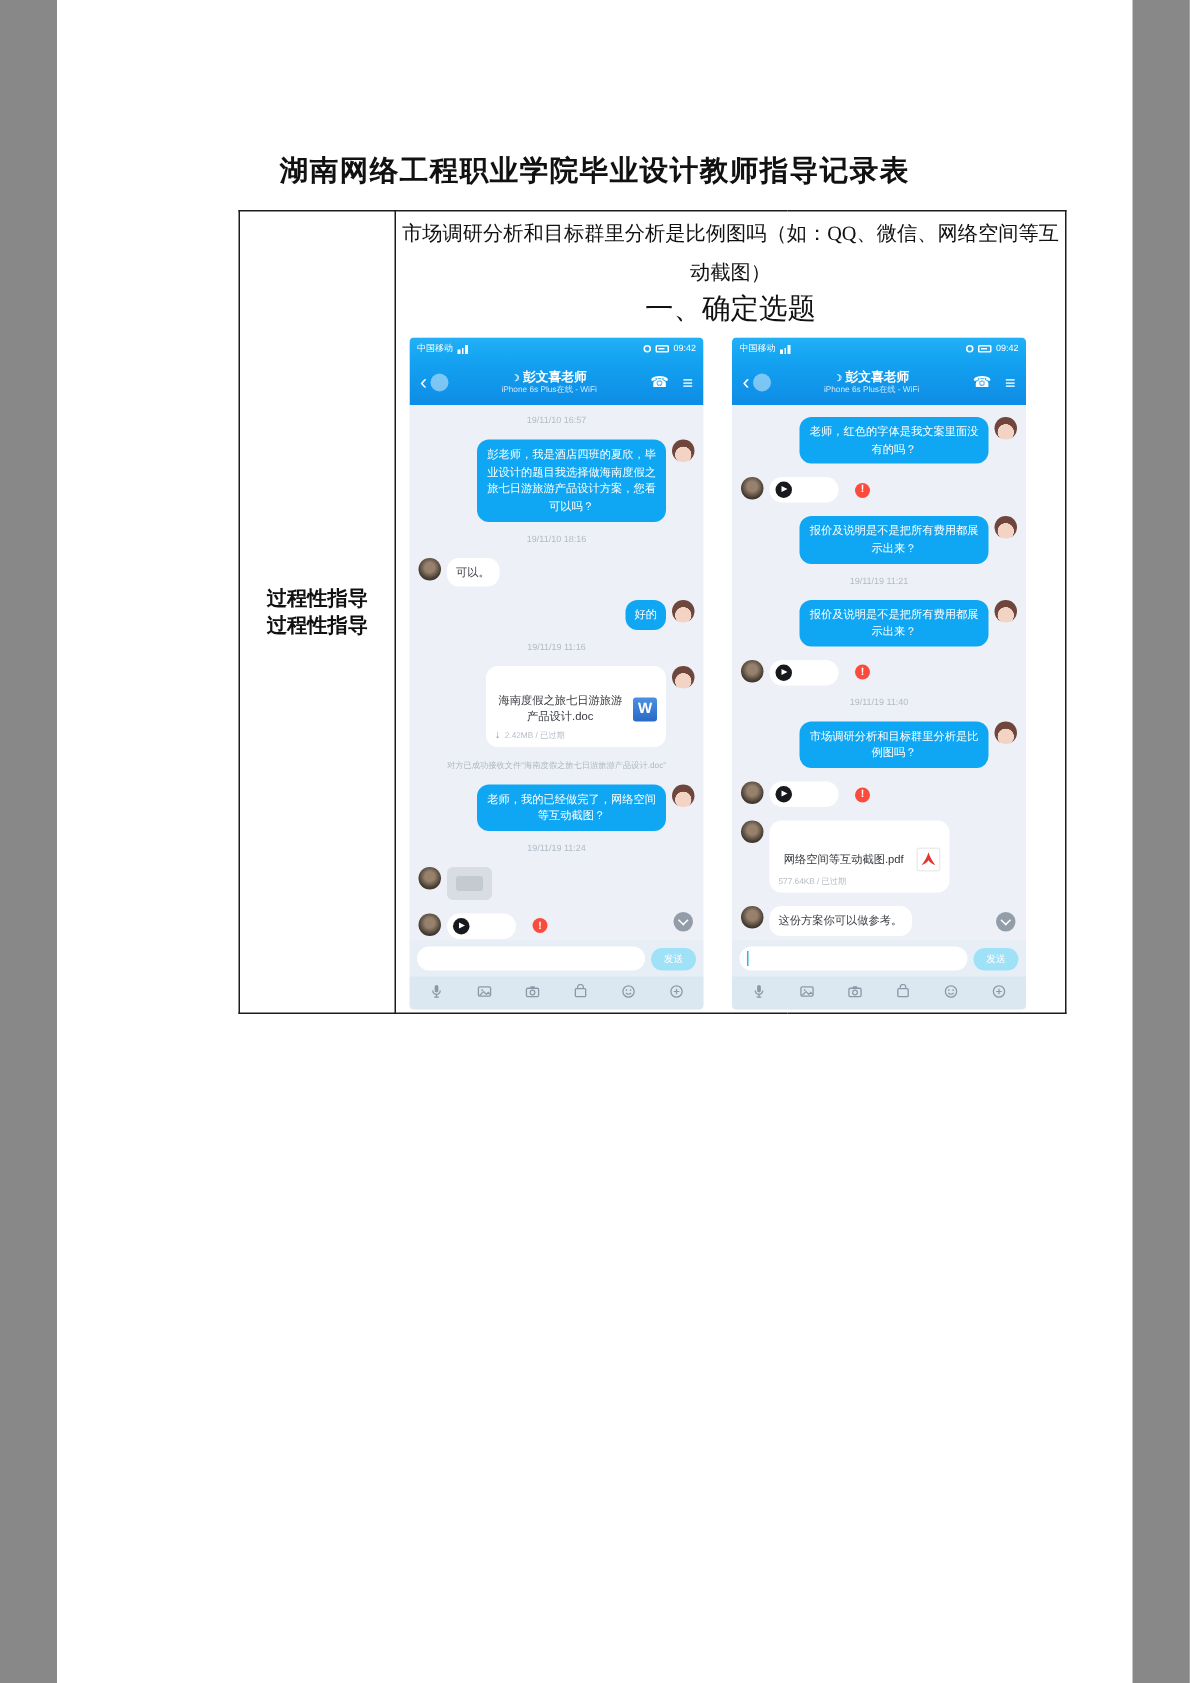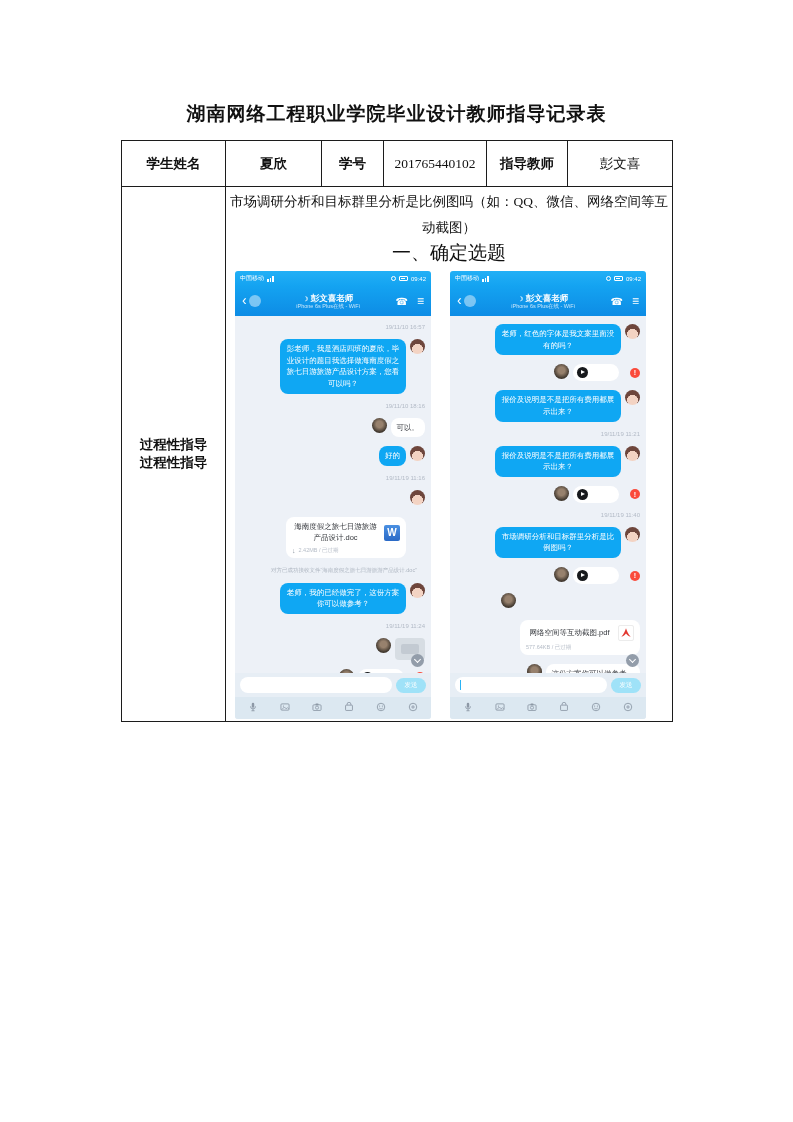--- a/index.html
+++ b/index.html
@@ -1,17 +1,17 @@
 <!DOCTYPE html>
 <html><head>
 <meta charset="utf-8">
 <style>
   * { margin:0; padding:0; box-sizing:border-box; }
   html,body { background:#888; }
-  .sheet { width:793px; height:1122px; background:#fff; position:relative; margin:0 auto;
+  .sheet { width:717px; height:1122px; background:#fff; position:relative; margin:0 auto;
            font-family:"Liberation Serif", serif; color:#111; overflow:hidden; }
   .doc-title { position:absolute; top:101px; left:0; width:100%; text-align:center;
                font-family:"Liberation Sans", sans-serif; font-weight:700; font-size:19px; letter-spacing:1px; }
   table.main { position:absolute; left:121px; top:140px; width:551px;
                border-collapse:collapse; table-layout:fixed; }
   table.main td { border:1.5px solid #1c1c1c; text-align:center; vertical-align:middle;
                   font-size:13.5px; padding:2px 3px; }
   .lbl { font-family:"Liberation Sans", sans-serif; font-weight:700; }
   .valsans { font-family:"Liberation Sans", sans-serif; font-weight:700; }
   .valserif { font-family:"Liberation Serif", serif; font-weight:400; }
@@ -39,37 +39,37 @@
            display:flex; align-items:center; padding:0 7px; color:#fff; }
   .back { font-size:14px; line-height:1; margin-top:-2px; }
   .nav-avatar { width:12px; height:12px; border-radius:50%; background:rgba(255,255,255,.45); margin-left:2px; }
   .nav-center { flex:1; text-align:center; line-height:1.2; overflow:hidden; }
   .nav-title { font-size:8.5px; font-weight:700; white-space:nowrap; }
   .moon { font-size:6px; opacity:.9; }
   .nav-sub { font-size:5.5px; opacity:.78; white-space:nowrap; }
   .nav-call { font-size:10px; margin-right:9px; }
   .nav-menu { font-size:12px; font-weight:700; }
 
-  .chat { flex:1 1 auto; padding:8px 6px 4px; display:flex; flex-direction:column; gap:9px; overflow:hidden;align-items:flex-end; }
+  .chat { flex:1 1 auto; padding:8px 6px 4px; display:flex; flex-direction:column; gap:9px; overflow:hidden; }
   .t { text-align:center; font-size:6px; color:#b2bac6; }
   .row { display:flex; gap:4px; align-items:flex-start; }
   .row.right { justify-content:flex-end; }
   .ava { width:15px; height:15px; border-radius:50%; flex:0 0 auto; }
   .ava.student { background:radial-gradient(circle at 50% 68%, #f3d3c3 42%, #6e463c 44%); }
   .ava.teacher { background:radial-gradient(circle at 50% 42%, #97816d 28%, #41382f 68%); }
   .bub { max-width:126px; border-radius:8px; padding:4px 6px; font-size:7.5px; line-height:1.55; word-break:break-all; }
   .bub.sent { background:#0fa7f3; color:#fff; }
   .bub.recv { background:#fff; color:#3c3f45; }
   .voice { background:#fff; border-radius:9px; width:46px; height:17px; display:flex; align-items:center; padding-left:4px; }
   .play { width:11px; height:11px; border-radius:50%; background:#17191c; position:relative; }
   .play::after { content:""; position:absolute; left:4.2px; top:3px;
                  border-left:4.2px solid #fff; border-top:2.5px solid transparent; border-bottom:2.5px solid transparent; }
   .badge { width:10px; height:10px; border-radius:50%; background:#fa4b3c; color:#fff; font-size:7px;
            font-weight:700; display:flex; align-items:center; justify-content:center; margin-left:7px; align-self:center; }
-  .file-card { background:#fff; border-radius:8px; padding:5px 6px 4px; width:120px;margin-top:27px; }
+  .file-card { background:#fff; border-radius:8px; padding:18px 6px 4px; width:120px; }
   .file-top { display:flex; gap:5px; align-items:center; }
   .file-name { font-size:7.5px; color:#33363b; line-height:1.45; flex:1; word-break:break-all; }
   .icon-word { width:16px; height:16px; border-radius:2px; background:linear-gradient(180deg,#4a90e2,#2a69c6);
                color:#fff; font-size:10px; font-weight:700; display:flex; align-items:center; justify-content:center; flex:0 0 auto; }
   .icon-pdf { width:16px; height:16px; border-radius:2px; background:#fff; border:0.8px solid #ececec;
               display:flex; align-items:center; justify-content:center; flex:0 0 auto; }
   .file-meta { font-size:5.5px; color:#b5bcc7; margin-top:3px; display:flex; align-items:center; gap:3px; }
   .dl-arrow { color:#8b949f; font-size:7px; line-height:1; }
   .sys { text-align:center; font-size:5.5px; color:#aeb6c1; padding:0 8px; }
   .img-thumb { width:30px; height:22px; border-radius:4px; background:#d7dde3; position:relative; }
@@ -101,28 +101,20 @@
   <table class="main">
     <colgroup>
       <col style="width:104px">
         <col style="width:96px">
         <col style="width:62px">
       <col style="width:103px">
         <col style="width:81px">
         <col style="width:105px">
     </colgroup>
     <tbody>
-        <tr style="height:46px">
-      <td class="lbl">学生姓名</td>
-      <td class="valsans">夏欣</td>
-      <td class="lbl">学号</td>
-      <td class="valserif">201765440102</td>
-      <td class="lbl">指导教师</td>
-      <td class="valserif">彭文喜</td>
-    </tr>
     <tr style="height:532px">
       <td class="lbl">
         <div>过程性指导</div>
         <div>过程性指导</div>
       </td>
       <td class="content" colspan="5">
         <div class="intro">市场调研分析和目标群里分析是比例图吗（如：QQ、微信、网络空间等互动截图）</div>
         <div class="section-line">一、确定选题</div>
 
         <div class="phones">
@@ -178,21 +170,21 @@
                   </div>
                   <div class="file-meta">
                     <span class="dl-arrow">↓</span>
                     <span>2.42MB / 已过期</span>
                   </div>
                 </div>
                 <div class="ava student"></div>
               </div>
               <div class="sys">对方已成功接收文件“海南度假之旅七日游旅游产品设计.doc”</div>
               <div class="row right">
-                <div class="bub sent">老师，我的已经做完了，这份方案你可以做参考？</div>
+                <div class="bub sent">老师，我的已经做完了，网络空间等互动截图？</div>
                 <div class="ava student"></div>
               </div>
               <div class="t">19/11/19 11:24</div>
               <div class="row">
                 <div class="ava teacher"></div>
                 <div class="img-thumb"></div>
               </div>
               <div class="row">
                 <div class="ava teacher"></div>
                 <div class="voice">

